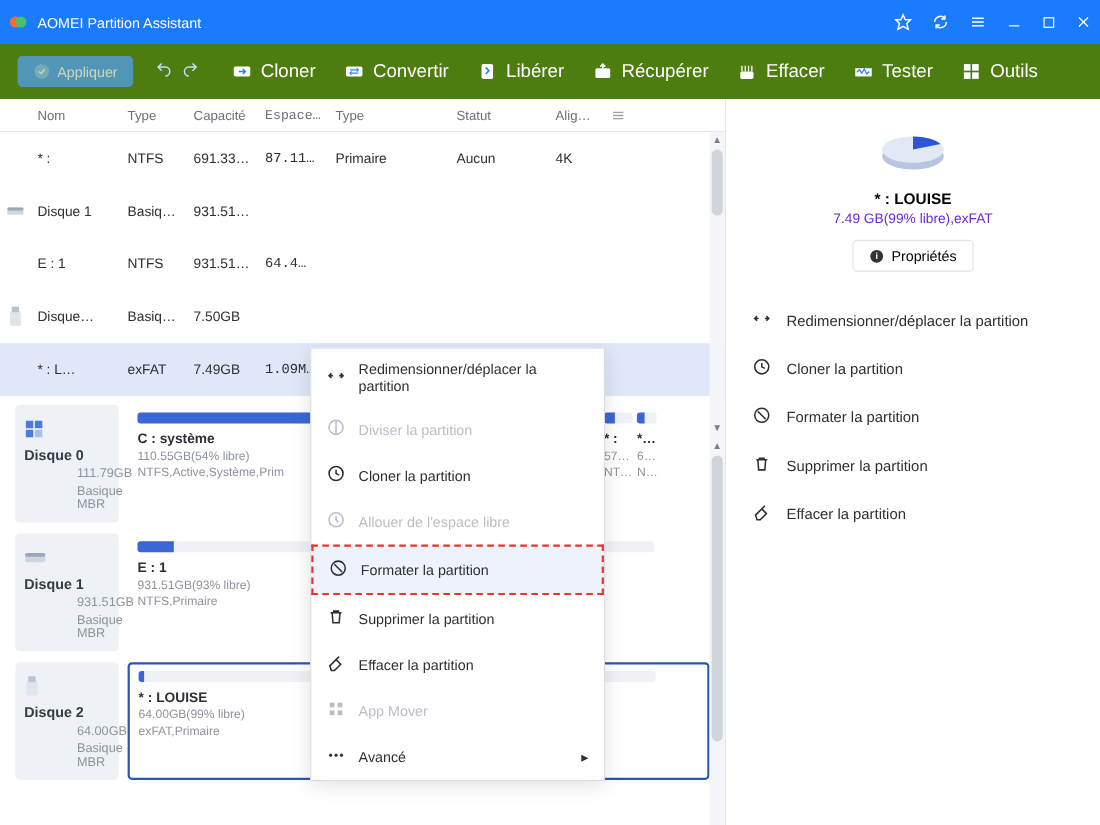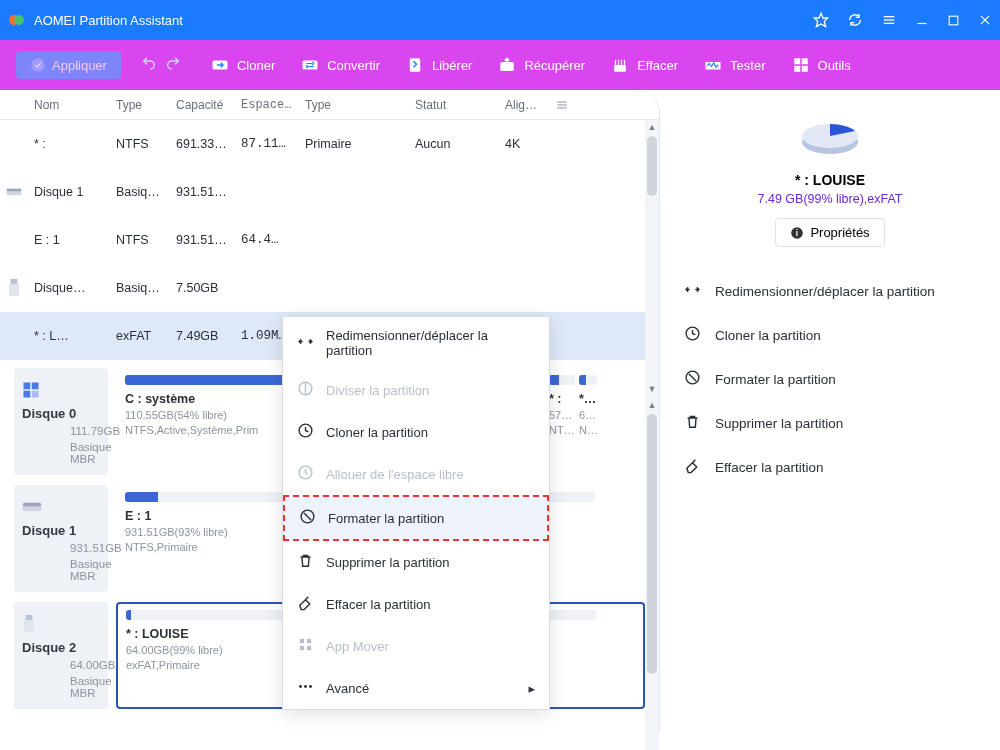--- a/index.html
+++ b/index.html
@@ -4,28 +4,28 @@
 <style>
 * { margin: 0; padding: 0; box-sizing: border-box; font-family: -apple-system, BlinkMacSystemFont, "Segoe UI", Arial, sans-serif; }
 body { width: 1000px; height: 750px; background: #fff; overflow: hidden; position: relative; }
 
 .titlebar { height: 40px; background: #1a7bff; display: flex; align-items: center; padding: 0 8px; color: #fff; }
 .titlebar .logo { width: 18px; height: 18px; margin-right: 8px; display: flex; align-items: center; }
 .titlebar .title { font-size: 13px; flex: 1; font-weight: 400; }
 .titlebar .wincontrols { display: flex; gap: 18px; align-items: center; }
 .titlebar .wincontrols span { cursor: pointer; display: inline-flex; }
 
-.toolbar { height: 50px; background: #d946ef; display: flex; align-items: center; padding: 0 16px; gap: 6px; }
+.toolbar { height: 50px; background: #4d7c0f; display: flex; align-items: center; padding: 0 16px; gap: 6px; }
 .apply-btn { background: #55a2ff; color: #fff; padding: 6px 14px; border-radius: 4px; display: flex; align-items: center; gap: 6px; font-size: 13px; opacity: 0.7; }
 .undoredo { display: flex; gap: 8px; padding: 0 14px; color: #c8dfff; }
-.tool-item { display: flex; align-items: center; gap: 8px; color: #fff; font-size: 13px; padding: 6px 10px; cursor: pointer; }
+.tool-item { display: flex; align-items: center; gap: 8px; color: #fff; font-size: 17px; padding: 6px 10px; cursor: pointer; }
 .tool-item svg { flex-shrink: 0; }
 
 .workspace { display: flex; height: calc(100% - 90px); }
-.left-pane { flex: 1; min-width: 0; display: flex; flex-direction: column; border-right: 1px solid #e3e6eb; position: relative; border-radius: 23px; }
+.left-pane { flex: 1; min-width: 0; display: flex; flex-direction: column; border-right: 1px solid #e3e6eb; position: relative; }
 .right-pane { width: 340px; padding: 24px 18px; overflow-y: auto; }
 
 .table-header { display: flex; height: 30px; align-items: center; font-size: 12px; color: #6a6f7a; border-bottom: 1px solid #e6e8ec; }
 .table-header > div, .table-row > div { overflow: hidden; text-overflow: ellipsis; white-space: nowrap; padding: 0 6px; }
 .col-icon { width: 28px; flex-shrink: 0; display: flex; align-items: center; justify-content: center; }
 .col-nom { width: 82px; }
 .col-type { width: 60px; }
 .col-cap { width: 65px; }
 .col-esp { width: 64px; font-family: Liberation Mono, monospace; }
 .col-typ2 { width: 110px; }

